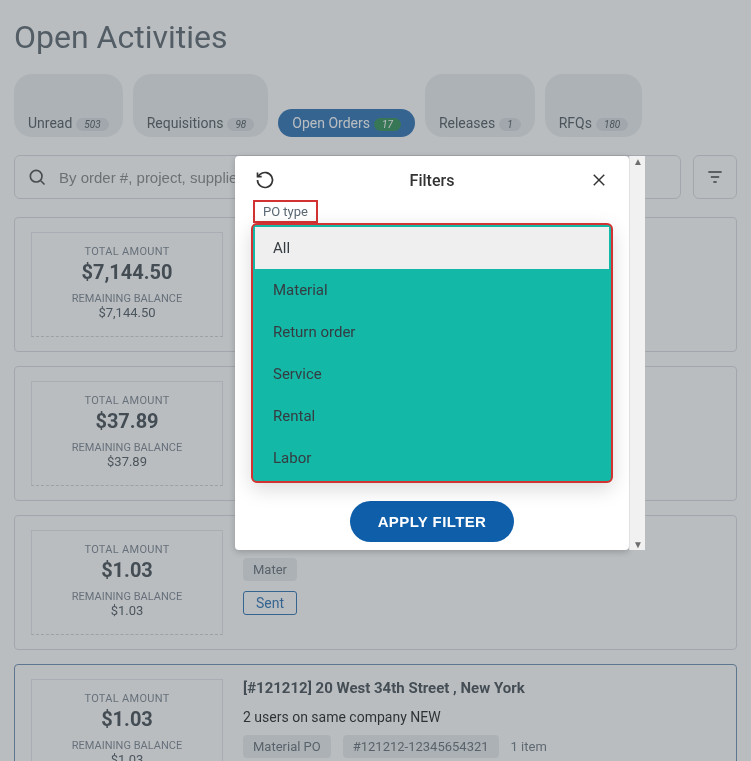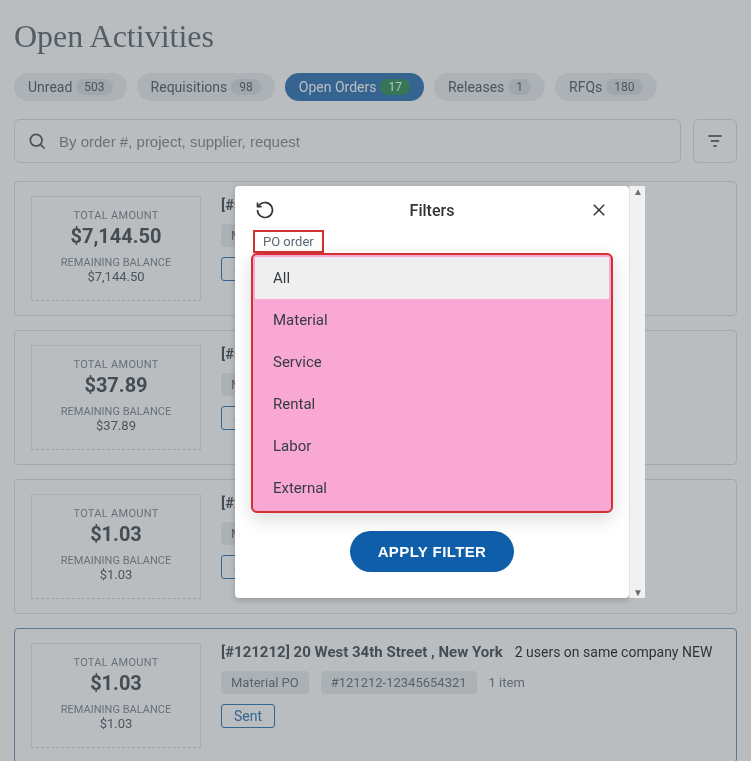--- a/index.html
+++ b/index.html
@@ -11,39 +11,39 @@
     width: 751px;
     height: 761px;
     overflow: hidden;
     position: relative;
   }
   .page-title {
     font-size: 32px;
     font-weight: 400;
     color: #46515a;
     margin: 18px 0 18px 14px;
-    font-family: Liberation Serif, serif;
   }
   .tabs { display: flex; gap: 10px; margin: 0 0 18px 14px; flex-wrap: wrap;}
   .tab-chip {
     background: #e9eced;
     border-radius: 18px;
     padding: 6px 14px;
     display: flex; align-items: flex-end; gap: 4px;
     font-size: 14px;
     color: #3a4249;
     cursor: pointer;
   }
-  .tab-chip.active { background: #0f5eaa; color: #fff; }
+  .tab-chip.active { background: #0f5eaa; color: #fff; margin-top: 35px; }
   .tab-chip .badge {
     background: #d3d8db;
     border-radius: 10px;
     padding: 1px 8px;
-    font-size: 12px;
+    font-size: 10px;
     color: #3a4249;
+    font-style: italic;
   }
   .tab-chip.active .badge { background: #15803d; color:#fff; }
   .search-row { display:flex; gap:12px; margin: 0 14px 18px 14px; }
   .search-box {
     flex: 1;
     border: 1px solid #d3d8db;
     border-radius: 6px;
     display:flex; align-items:center;
     padding: 8px 12px;
     gap: 10px;
@@ -60,21 +60,21 @@
     border:1px solid #d3d8db;
     border-radius:4px;
     margin: 0 14px 14px 14px;
     padding: 14px 16px;
     display:flex; gap: 20px;
   }
   .card.highlight { border:1px solid #5a7fa4; }
   .amount-panel {
     border:1px solid #e1e4e7;
     border-bottom:1px dashed #c8cccf;
-    width:170px;
+    width:192px;
     text-align:center;
     padding: 12px 4px 16px 4px;
     background: linear-gradient(#fff,#fff);
   }
   .amount-label { font-size:11px; color:#6a7480; letter-spacing:0.3px; }
   .amount-value { font-size:20px; font-weight:700; color:#2a333b; margin-top:2px; }
   .amount-balance { font-size:11px; color:#6a7480; margin-top:8px; }
   .amount-balance-val { font-size:13px; color:#38424b; }
   .card-body { flex:1; display:flex; flex-direction:column; gap:10px; }
   .card-title { font-weight:700; font-size:15px; color:#2c353d; }
@@ -89,42 +89,41 @@
     border:1px solid #0f5eaa; color:#0f5eaa;
     border-radius:3px; padding:3px 12px; font-size:14px;
     width:fit-content;
   }
   .scrim {
     position:absolute; inset:0;
     background: rgba(100,108,115,0.45);
   }
   .modal-wrap {
     position:absolute;
-    left: 235px; top: 186px;
+    left: 235px; top: 156px;
     width: 394px;
     background:#fff;
     border-radius:4px;
     box-shadow: 0 2px 6px rgba(0,0,0,0.2);
-    padding-bottom: 18px;
   }
   .modal-header { display:flex; align-items:center; padding: 10px 16px 0 16px; }
   .modal-title { flex:1; text-align:center; font-size:16px; color:#333; font-weight:500;}
   .modal-close, .modal-refresh { width:28px; height:28px; display:flex; align-items:center; justify-content:center; cursor:pointer; }
   .red-box { border:2px solid #d33232; }
   .po-type-label {
     display:inline-block;
     font-size:13px; color:#5b6975;
     padding:2px 8px;
     margin: 6px 0 0 18px;
   }
   .dropdown-panel {
     margin: 0 16px 18px 16px;
     border-radius:6px;
     box-shadow: 0 6px 20px rgba(0,0,0,0.15);
-    background:#f9a8d4;
+    background:#14b8a6;
     padding: 2px;
     position:relative;
   }
   .dd-option {
     padding: 12px 18px;
     font-size:15px;
     color:#353c42;
     cursor:pointer;
   }
   .dd-option.active { background:#efefef; }
@@ -294,27 +293,27 @@
     <div class="modal-close">
       <span>
         <svg width="18" height="18" viewBox="0 0 24 24" fill="none" stroke="#333" stroke-width="2">
             <line x1="5" y1="5" x2="19" y2="19"></line>
             <line x1="19" y1="5" x2="5" y2="19"></line>
           </svg>
       </span>
     </div>
   </div>
 
-  <span class="po-type-label red-box">PO order</span>
+  <span class="po-type-label red-box">PO type</span>
 
   <div class="dropdown-panel red-box">
     <div class="dd-option active">All</div>
     <div class="dd-option">Material</div>
+    <div class="dd-option">Return order</div>
     <div class="dd-option">Service</div>
     <div class="dd-option">Rental</div>
     <div class="dd-option">Labor</div>
-    <div class="dd-option">External</div>
   </div>
 
   <button class="apply-btn">APPLY FILTER</button>
 
   <div class="fake-scrollbar"></div>
 </div>
 
 </body></html>

